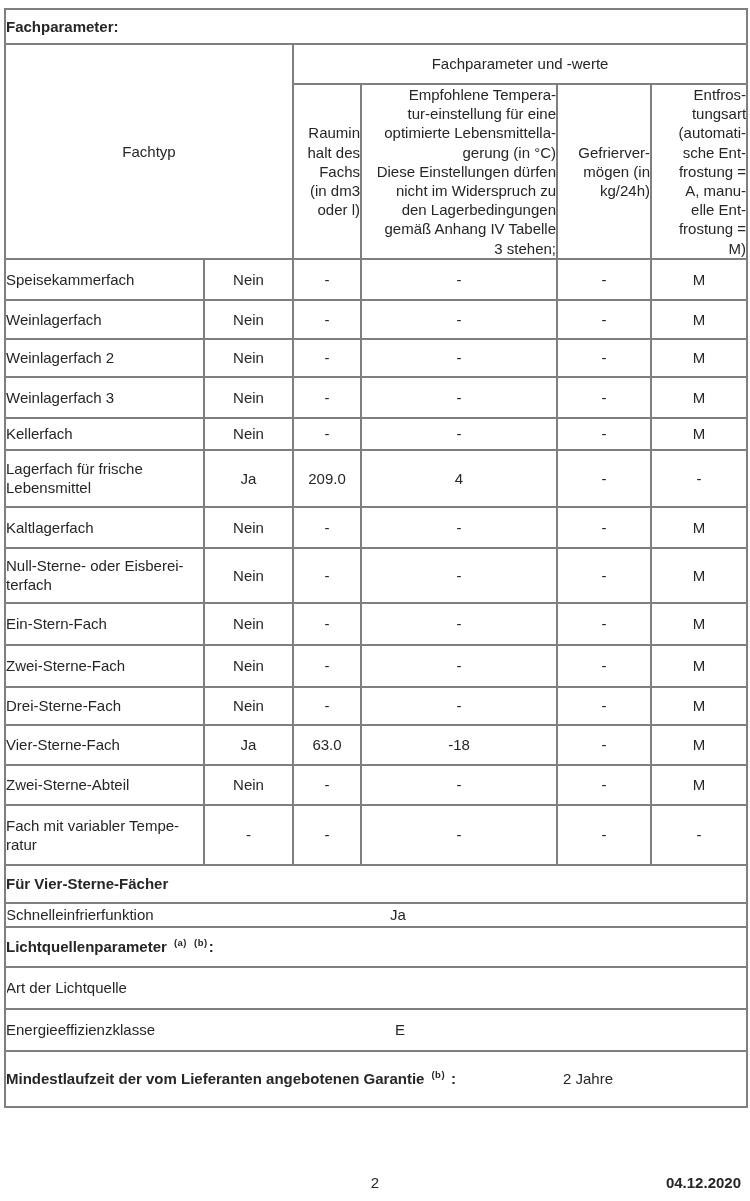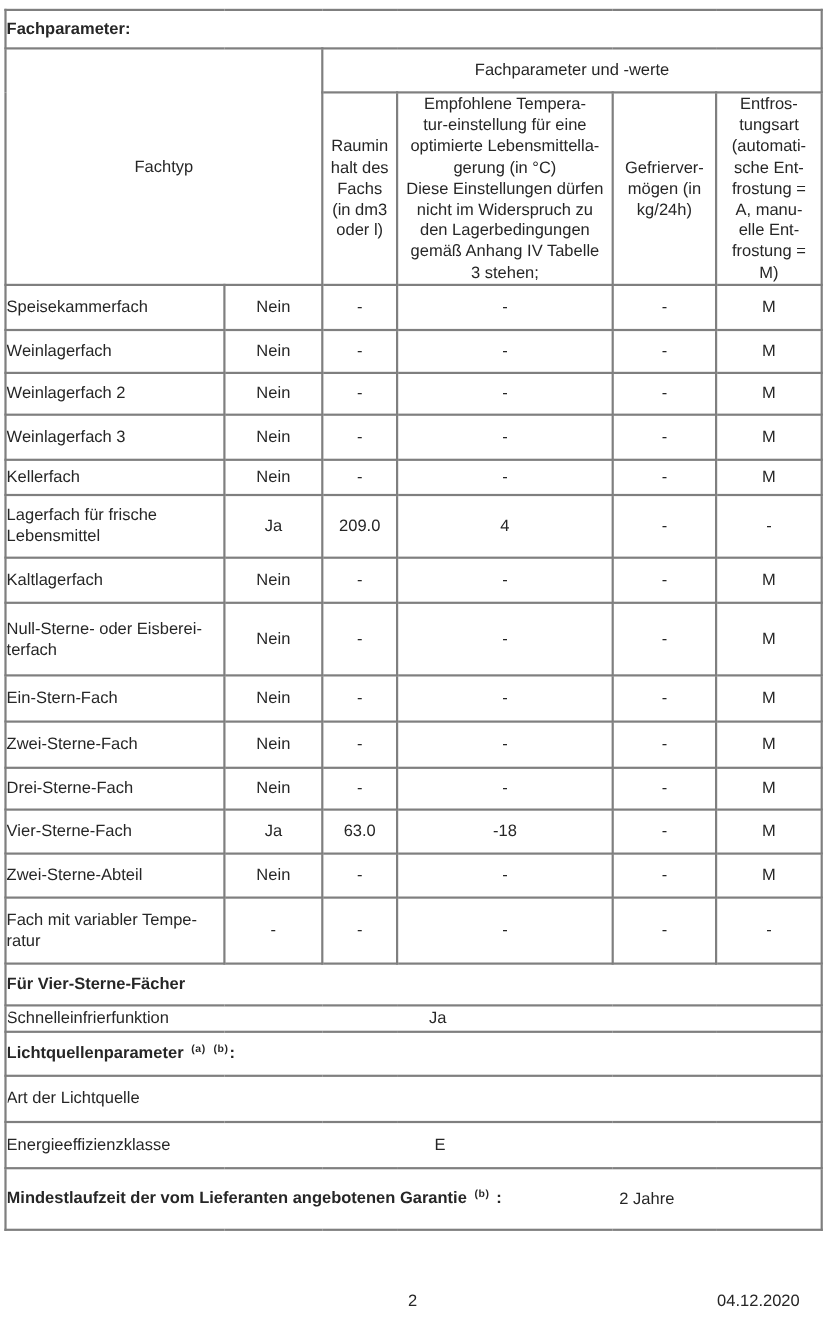--- a/index.html
+++ b/index.html
@@ -4,32 +4,32 @@
 <style>
   html,body{margin:0;padding:0;background:#ffffff;}
   .page{position:relative;width:750px;height:1201px;background:#ffffff;
         font-family:"Liberation Sans",sans-serif;color:#262626;overflow:hidden;padding-left:33px;}
   table.doc{position:absolute;left:4px;top:8px;width:742px;
             border-collapse:collapse;table-layout:fixed;}
   table.doc td{border:2px solid #7f7f7f;font-size:15px;line-height:1.28;
                color:#262626;padding:0;vertical-align:middle;overflow:hidden;}
   td.title-cell{font-weight:bold;font-size:16px;padding-left:14px;text-align:left;}
   td.center{text-align:center;}
-  td.hdr{text-align:center;vertical-align:top;padding:11px 1px 0 1px;
+  td.hdr{text-align:right;vertical-align:top;padding:11px 1px 0 1px;
          white-space:pre-line;line-height:17.5px;}
   td.lbl{text-align:left;padding:3px 6px 3px 9px;white-space:pre-line;line-height:19px;}
   td.full{text-align:left;padding-left:9px;position:relative;border-radius:16px;}
   td.b, .b{font-weight:bold;}
   .val{position:absolute;top:50%;transform:translateY(-50%);font-weight:400;}
   sup.fn{font-size:9.5px;margin-left:7px;letter-spacing:0.5px;}
   .colon{margin-left:1px;}
   .colon-sp{margin-left:6px;}
   .footer{position:absolute;left:0;top:1174px;width:750px;height:20px;font-size:15px;}
   .page-num{position:absolute;left:0;width:750px;text-align:center;}
-  .date{position:absolute;right:23px;top:0;}
+  .date{position:absolute;right:9px;top:0;font-weight:bold;}
 </style>
 </head>
 <body>
 
 <div class="page">
   <table class="doc">
     <colgroup>
       <col style="width:199px">
         <col style="width:89px">
         <col style="width:68px">
@@ -126,21 +126,21 @@
       <td class="center">-</td>
     </tr>
     <tr style="height:41px">
       <td class="lbl">Kaltlagerfach</td>
       <td class="center">Nein</td>
       <td class="center">-</td>
       <td class="center">-</td>
       <td class="center">-</td>
       <td class="center">M</td>
     </tr>
-    <tr style="height:66px">
+    <tr style="height:55px">
       <td class="lbl">Null-Sterne- oder Eisberei-
 terfach</td>
       <td class="center">Nein</td>
       <td class="center">-</td>
       <td class="center">-</td>
       <td class="center">-</td>
       <td class="center">M</td>
     </tr>
     <tr style="height:42px">
       <td class="lbl">Ein-Stern-Fach</td>

